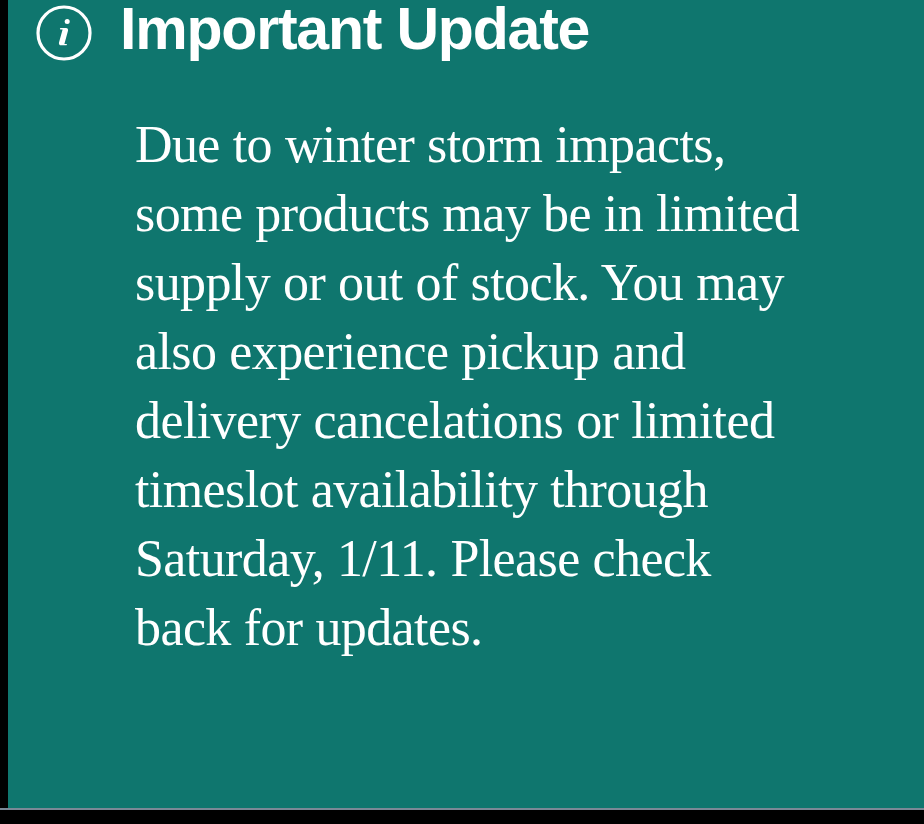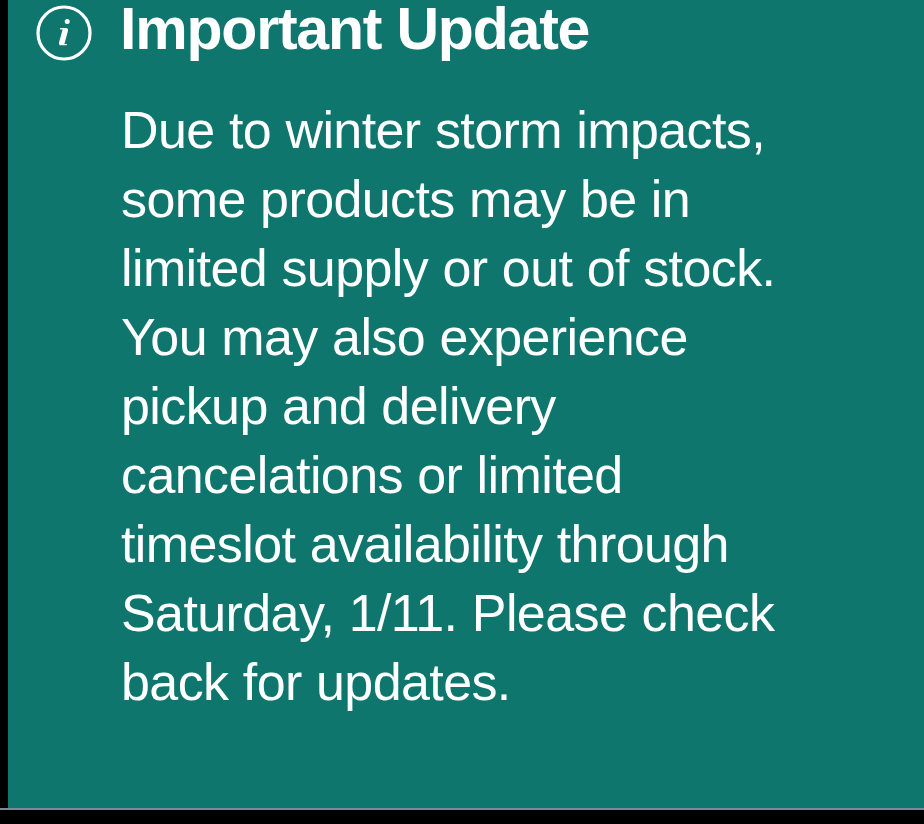--- a/index.html
+++ b/index.html
@@ -66,22 +66,22 @@
     line-height: 72px;
     white-space: nowrap;
   }
 
   
   .banner-body {
     position: absolute;
     left: 113px;
     top: 96px;
     width: 672px;
-    margin: 0;
-    font-family: Liberation Sans, sans-serif;
+    margin: 14px;
+    font-family: Liberation Serif, serif;
     font-size: 52px;
     font-weight: 400;
     line-height: 69px;
     letter-spacing: -0.6px;
     color: #ffffff;
     word-spacing: 0.5px;
   }
 
   
   .banner-bottom-rule {

